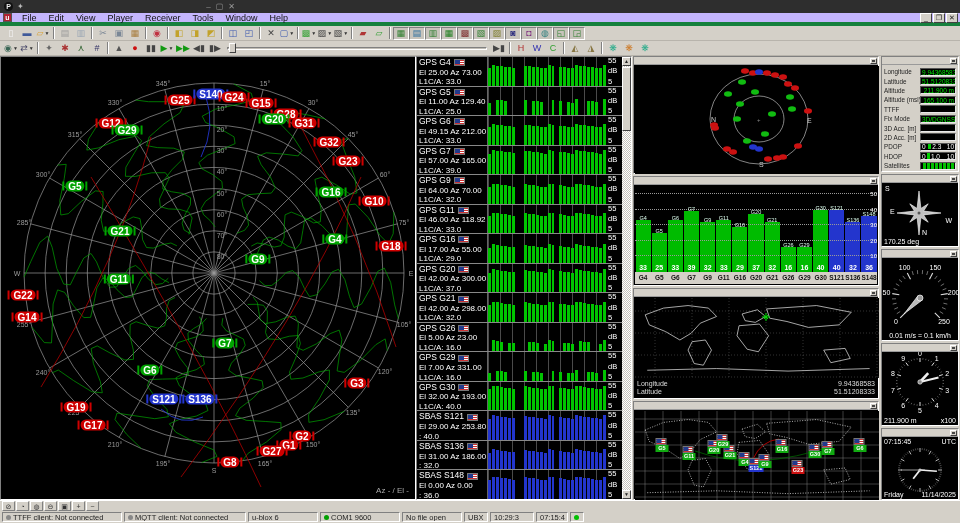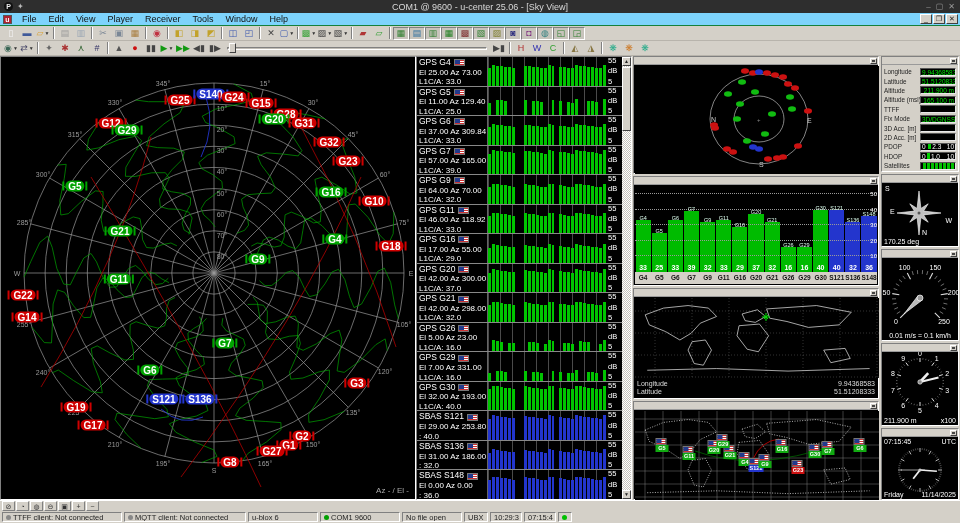--- a/index.html
+++ b/index.html
@@ -10,22 +10,22 @@
   
   #titlebar { position:absolute; left:0; top:0; width:960px; height:13px; background:#2e2e2e;
     color:#d8d8d8; font-size:9px; display:flex; align-items:center; }
   #titlebar .tl { display:flex; gap:4px; padding-left:4px; width:120px; }
   #titlebar .appdot { width:9px; height:9px; border-radius:50%; background:#111; color:#eee;
     font-size:7px; line-height:9px; text-align:center; font-weight:bold; }
   #titlebar .pin { color:#bbb; font-size:8px; line-height:9px; }
   #titlebar .tt { flex:1; text-align:center; }
   #titlebar .tr { width:120px; display:flex; justify-content:flex-end; gap:5px; padding-right:5px; color:#999; font-size:8px; }
 
-  #menubar { position:absolute; left:0; top:13px; width:960px; height:13px; background:#7dd3fc;
-    border-bottom:1px solid #15803d; display:flex; align-items:center; font-size:9px; }
+  #menubar { position:absolute; left:0; top:13px; width:960px; height:13px; background:#c4b5fd;
+    border-bottom:4px solid #15803d; display:flex; align-items:center; font-size:9px; }
   #menubar .wicon { width:9px; height:9px; margin:0 4px 0 3px; background:#b02030; border:1px solid #555;
     color:#fff; font-size:7px; line-height:8px; text-align:center; font-weight:bold; }
   .menu-item { padding:1px 6px; color:#111; }
   #menubar .mdi { margin-left:auto; display:flex; gap:1px; padding-right:2px; }
   .mdi-btn { width:12px; height:10px; background:#d4d0c8; border:1px solid;
     border-color:#fff #404040 #404040 #fff; font-size:7px; line-height:8px; text-align:center; color:#222; }
 
   .toolbar { position:absolute; left:0; width:960px; height:15px; background:#d4d0c8;
     display:flex; align-items:center; padding-left:3px; border-bottom:1px solid #b8b4ac; }
   #toolbar1 { top:26px; } #toolbar2 { top:41px; }
@@ -144,21 +144,20 @@
 </head>
 <body>
 
 <div id="app">
 
   <div id="titlebar">
     <div class="tl">
       <div class="appdot">P</div>
       <div class="pin">✦</div>
     </div>
-    <div class="tt">COM1 @ 9600 - u-center 25.06 - [Sky View]</div>
     <div class="tr">
       <span>–</span>
       <span>▢</span>
       <span>✕</span>
     </div>
   </div>
 
   <div id="menubar">
     <div class="wicon">u</div>
     <div id="menu-items" style="display:flex;">
@@ -723,21 +722,21 @@
             <span>dB</span>
             <span>5</span>
           </div>
         </div>
         <div class="sigrow">
           <div class="sigtxt">
             <div class="nm">
               <span>GPS G6</span>
               <span class="flag"></span>
             </div>
-            <div>El 37.00 Az 309.84</div>
+            <div>El 49.15 Az 212.00</div>
             <div>L1C/A: 33.0</div>
           </div>
           <div class="sigbars">
             <i style="height: 60%; background: rgb(0, 196, 0);"></i>
             <i style="height: 72%; background: rgb(0, 196, 0);"></i>
             <i style="height: 70%; background: rgb(0, 196, 0);"></i>
             <i style="height: 68%; background: rgb(0, 196, 0);"></i>
             <i style="height: 66%; background: rgb(0, 196, 0);"></i>
             <i style="height: 64%; background: rgb(0, 196, 0);"></i>
             <i style="height: 62%; background: rgb(0, 196, 0);"></i>
@@ -1937,21 +1936,21 @@
       <div class="seg" style="width: 80px;">
         <span class="segdot" style="background: rgb(0, 160, 0);"></span>
         <span>COM1 9600</span>
       </div>
       <div class="seg" style="width: 60px;">
         <span>No file open</span>
       </div>
       <div class="seg" style="width: 24px;">
         <span>UBX</span>
       </div>
-      <div class="seg" style="width: 32px;">
+      <div class="seg" style="width: 44px;">
         <span>10:29:3</span>
       </div>
       <div class="seg" style="width: 32px;">
         <span>07:15:4</span>
       </div>
       <div class="seg" style="width: 14px;">
         <span class="segdot" style="background: rgb(0, 192, 0);"></span>
       </div>
     </div>
 

